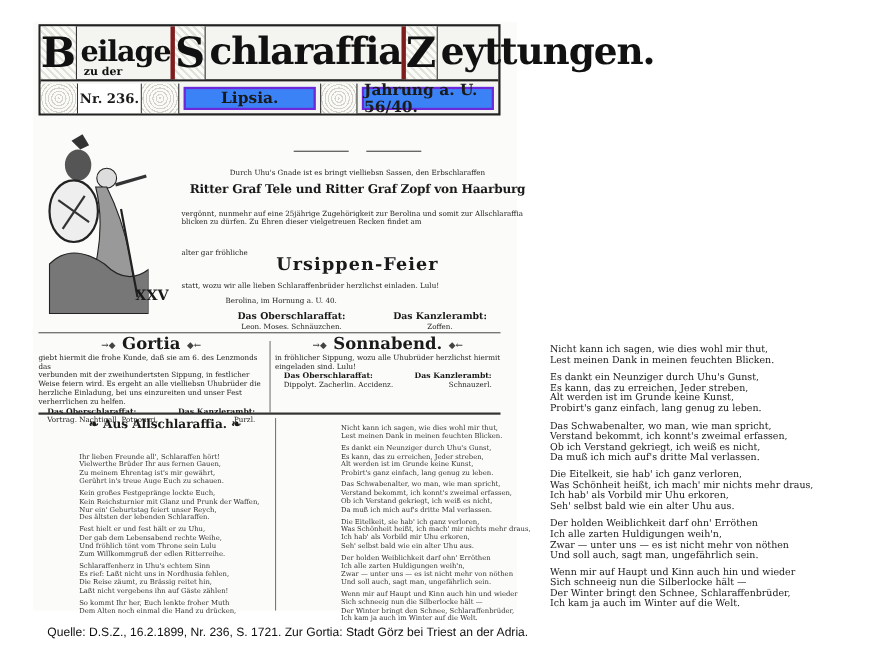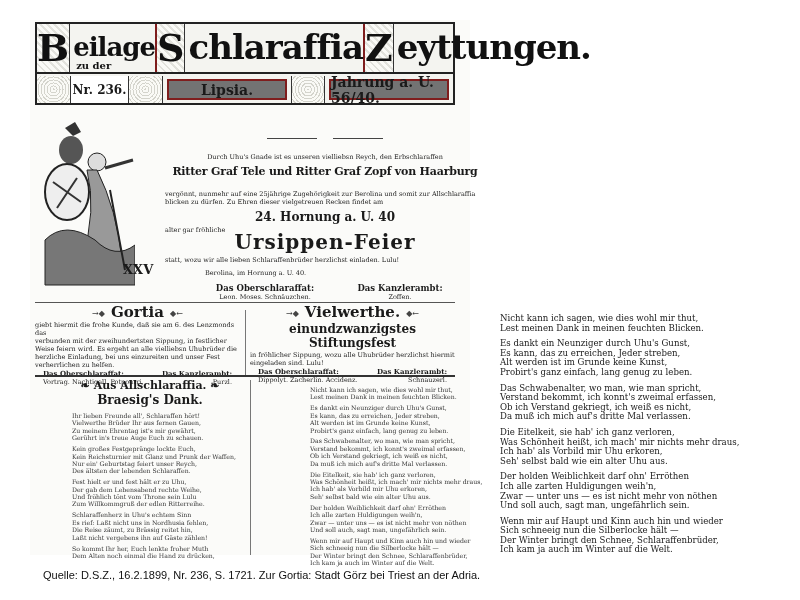--- a/index.html
+++ b/index.html
@@ -3,40 +3,40 @@
 <meta charset="utf-8">
 <style>
   * { box-sizing: border-box; margin: 0; padding: 0; }
   body { width: 800px; height: 600px; background: #ffffff; position: relative; overflow: hidden; font-family: "DejaVu Serif", serif; color: #1a1a1a; }
   .scan { position: absolute; left: 30px; top: 20px; width: 440px; height: 535px; background: #fbfbf9; }
   
   .masthead { position: absolute; left: 5px; top: 2px; width: 420px; height: 83px; border: 2px solid #222; background: #f4f4f0; }
   .mh-row1 { position: absolute; left: 0; top: 0; width: 100%; height: 50px; border-bottom: 2px solid #222; display: flex; }
   .mh-row2 { position: absolute; left: 0; top: 52px; width: 100%; height: 27px; display: flex; }
   .mh-cap { width: 34px; height: 100%; border-right: 1px solid #333; background: repeating-linear-gradient(45deg,#e2e2dc 0 2px,#fafaf6 2px 5px); font-family: "DejaVu Serif", serif; font-weight: bold; font-size: 38px; line-height: 48px; text-align: center; color: #111; }
-  .mh-word { flex: 1; border-right: 2px solid #7f1d1d; font-family: "DejaVu Serif", serif; font-weight: bold; font-size: 34px; line-height: 46px; padding-left: 3px; letter-spacing: -1px; color: #111; position: relative; }
+  .mh-word { flex: 1; border-right: 4px solid #7f1d1d; font-family: "DejaVu Serif", serif; font-weight: bold; font-size: 34px; line-height: 46px; padding-left: 3px; letter-spacing: -1px; color: #111; position: relative; }
   .mh-word.small { flex: 0 0 58px; font-size: 26px; }
   .mh-sub { position: absolute; left: 6px; bottom: 0; font-size: 10px; line-height: 12px; letter-spacing: 0; }
   .mh-box { border-right: 1px solid #333; display: flex; align-items: center; justify-content: center; font-size: 12px; font-weight: bold; background: #ffffff; }
   .mh-orn { width: 34px; height: 100%; border-right: 1px solid #333; background: repeating-radial-gradient(circle,#d4d4cc 0 1px,#fafaf6 1px 3px); }
-  .mh-ribbon { flex: 1; margin: 3px 4px; border: 2px solid #7f1d1d; display: flex; align-items: center; justify-content: center; font-weight: bold; font-size: 14px; background: #737373; }
+  .mh-ribbon { flex: 1; margin: 3px 4px; border: 2px solid #6d28d9; display: flex; align-items: center; justify-content: center; font-weight: bold; font-size: 14px; background: #3b82f6; }
   
   .figure { position: absolute; left: 5px; top: 100px; width: 100px; height: 170px; }
   .figure svg { width: 100%; height: 100%; }
   .xxv { position: absolute; left: 93px; top: 242px; font-size: 13px; font-weight: bold; }
   .center { text-align: center; }
   .bero-title { position: absolute; left: 130px; top: 103px; width: 330px; font-size: 22px; font-weight: bold; }
   .bero-title .rule { display: inline-block; width: 50px; height: 1px; background: #444; vertical-align: middle; margin: 0 8px; }
   .tiny { font-size: 6.5px; line-height: 8px; }
   .bero-l1 { position: absolute; left: 130px; top: 133px; width: 330px; }
   .bero-h2 { position: absolute; left: 130px; top: 145px; width: 330px; font-size: 11px; font-weight: bold; letter-spacing: -0.2px; }
   .bero-p { position: absolute; left: 135px; top: 170px; width: 320px; }
   .bero-date { position: absolute; left: 130px; top: 190px; width: 330px; font-size: 12px; font-weight: bold; }
   .bero-ein { position: absolute; left: 135px; top: 206px; }
-  .bero-feier { position: absolute; left: 130px; top: 210px; width: 330px; font-size: 20px; font-weight: bold; letter-spacing: 1px; }
+  .bero-feier { position: absolute; left: 130px; top: 210px; width: 330px; font-size: 16px; font-weight: bold; letter-spacing: 1px; }
   .bero-statt { position: absolute; left: 135px; top: 236px; width: 320px; }
   .bero-place { position: absolute; left: 175px; top: 249px; }
   .sig-head { font-size: 8.5px; font-weight: bold; }
   .sig-names { font-size: 6.5px; }
   .bero-sig1 { position: absolute; left: 170px; top: 263px; width: 130px; }
   .bero-sig2 { position: absolute; left: 320px; top: 263px; width: 100px; }
   .hr { position: absolute; height: 1px; background: #555; }
   
   .col-title { font-size: 15px; font-weight: bold; }
   .col-title .orn { font-size: 8px; color: #444; margin: 0 6px; vertical-align: middle; }
@@ -88,24 +88,23 @@
       <circle cx="62" cy="42" r="9" fill="#ddd" stroke="#222"></circle>
       <path d="M52 50 q10 40 -5 90 l40 0 q-5 -50 -25 -90 z" fill="#999" stroke="#222"></path>
       <path d="M70 48 l28 -8" stroke="#333" stroke-width="3"></path>
       <path d="M10 120 q20 -20 50 0 q20 20 40 5 l0 40 l-90 0 z" fill="#777" stroke="#222"></path>
       <path d="M75 70 l15 80" stroke="#222" stroke-width="2"></path>
     </svg>
   </div>
   <div class="xxv">XXV</div>
 
   <div class="bero-title center"><span class="rule"></span><span class="rule"></span></div>
-  <div class="bero-l1 tiny center">Durch Uhu's Gnade ist es unseren vielliebsn Reych, den Erbschlaraffen</div>
+  <div class="bero-l1 tiny center">Durch Uhu's Gnade ist es bringt vielliebsn Sassen, den Erbschlaraffen</div>
   <div class="bero-h2 center">Ritter Graf Tele und Ritter Graf Zopf von Haarburg</div>
   <div class="bero-p tiny">vergönnt, nunmehr auf eine 25jährige Zugehörigkeit zur Berolina und somit zur Allschlaraffia blicken zu dürfen. Zu Ehren dieser vielgetreuen Recken findet am</div>
-  <div class="bero-date center">24. Hornung a. U. 40</div>
   <div class="bero-ein tiny">alter gar fröhliche</div>
   <div class="bero-feier center">Ursippen-Feier</div>
   <div class="bero-statt tiny">statt, wozu wir alle lieben Schlaraffenbrüder herzlichst einladen. Lulu!</div>
   <div class="bero-place tiny">Berolina, im Hornung a. U. 40.</div>
   <div class="bero-sig1 center">
     <div class="sig-head">Das Oberschlaraffat:</div>
     <div class="sig-names">Leon.   Moses.   Schnäuzchen.</div>
   </div>
   <div class="bero-sig2 center">
     <div class="sig-head">Das Kanzlerambt:</div>
@@ -124,39 +123,37 @@
     </div>
     <div class="sigrow">
       <span class="sig-names">Vortrag. Nachtigall. Potpourri.</span>
       <span class="sig-names">Purzl.</span>
     </div>
   </div>
 
   <div class="vsep" style="left:215px; top:290px; height:65px;"></div>
 
   <div class="notice" style="left:220px; top:283px; width:205px;">
-    <div class="col-title center"><span class="orn">→◆</span><span>Vielwerthe.</span><span class="orn">◆←</span></div>
-    <div class="big center">einundzwanzigstes Stiftungsfest</div>
+    <div class="col-title center"><span class="orn">→◆</span><span>Sonnabend.</span><span class="orn">◆←</span></div>
     <div class="tiny">in fröhlicher Sippung, wozu alle Uhubrüder herzlichst hiermit eingeladen sind. Lulu!</div>
     <div class="sigrow">
       <span class="sig-head" style="font-size:7px">Das Oberschlaraffat:</span>
       <span class="sig-head" style="font-size:7px">Das Kanzlerambt:</span>
     </div>
     <div class="sigrow">
       <span class="sig-names">Dippolyt. Zacherlin. Accidenz.</span>
       <span class="sig-names">Schnauzerl.</span>
     </div>
   </div>
 
   <div class="hr-thick" style="left:5px; top:355px; width:420px;"></div>
 
   <div class="alt-title center" style="top:359px">
     <span>❧ </span><span>Aus Allschlaraffia.</span><span> ❧</span>
   </div>
-  <div class="alt-sub center" style="top:373px">Braesig's Dank.</div>
 
   <div class="vsep" style="left:220px; top:360px; height:175px;"></div>
 
   <div class="poem-scan" style="left:42px; top:392px; width:175px;">
     <div class="st">
         <div>Ihr lieben Freunde all', Schlaraffen hört!</div>
         <div>Vielwerthe Brüder Ihr aus fernen Gauen,</div>
         <div>Zu meinem Ehrentag ist's mir gewährt,</div>
         <div>Gerührt in's treue Auge Euch zu schauen.</div>
       </div>

